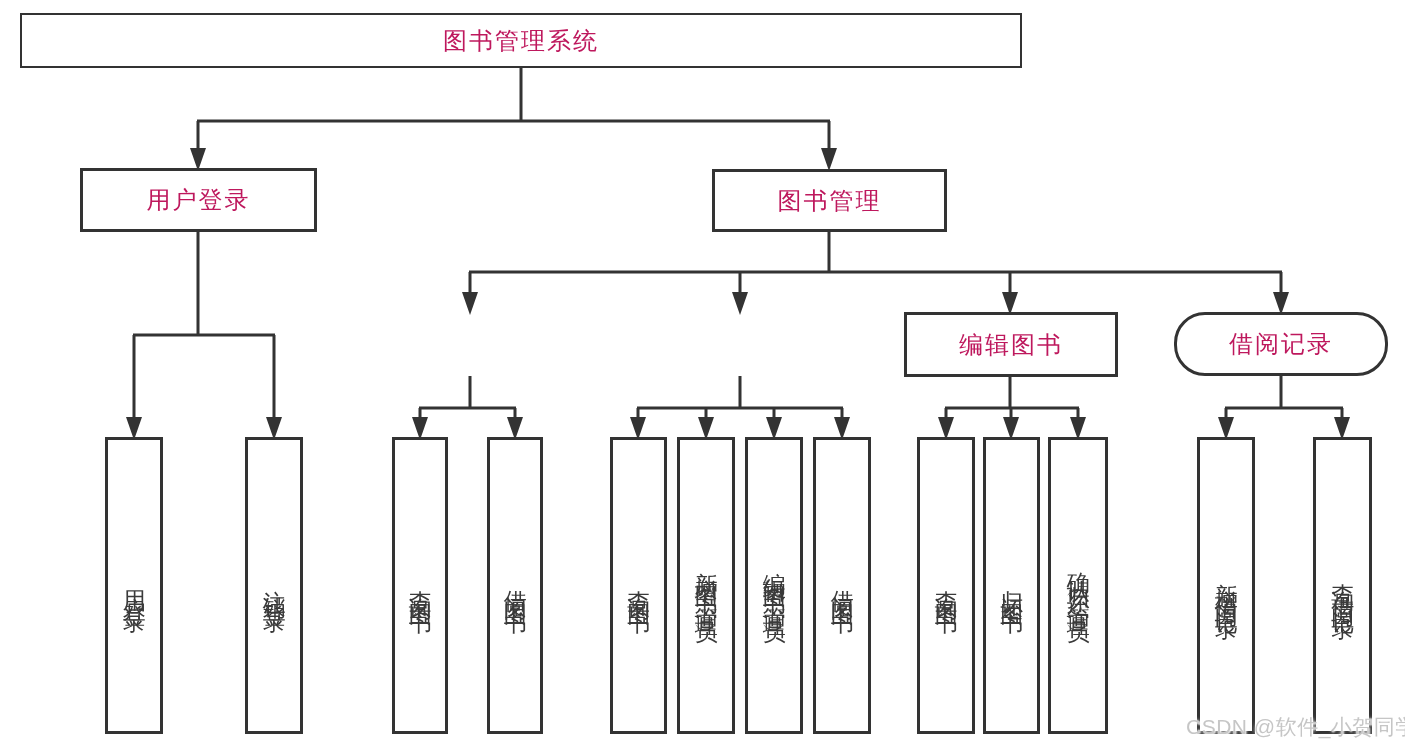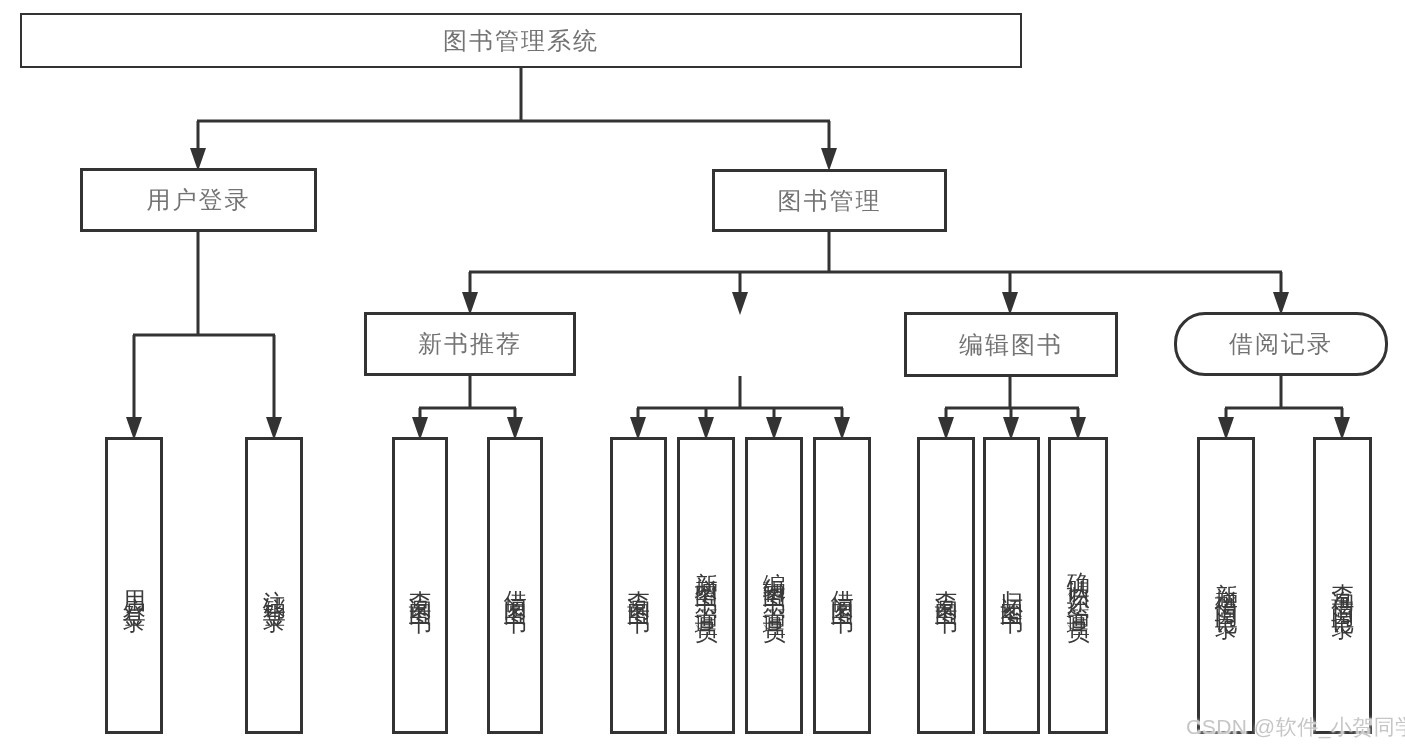--- a/index.html
+++ b/index.html
@@ -20,21 +20,21 @@
   }
   .node {
     position: absolute;
     background: #ffffff;
     border: 3px solid #333333;
     display: flex;
     align-items: center;
     justify-content: center;
     font-size: 24px;
     letter-spacing: 2px;
-    color: #737373;
+    color: #be185d;
     white-space: nowrap;
   }
   .node.root { border-width: 2px; }
   .vbox {
     position: absolute;
     background: #ffffff;
     border: 3px solid #333333;
     display: flex;
     align-items: center;
     justify-content: center;
@@ -132,23 +132,20 @@
     <span>图书管理系统</span>
   </div>
 
   <div class="node" style="left:80px; top:168px; width:237px; height:64px;">
     <span>用户登录</span>
   </div>
   <div class="node" style="left:712px; top:169px; width:235px; height:63px;text-align:right;">
     <span>图书管理</span>
   </div>
 
-  <div class="node" style="left:364px; top:312px; width:212px; height:64px;">
-    <span>新书推荐</span>
-  </div>
   <div class="node" style="left:904px; top:312px; width:214px; height:65px;">
     <span>编辑图书</span>
   </div>
   <div class="node" style="left:1174px; top:312px; width:214px; height:64px;border-radius:31px;">
     <span>借阅记录</span>
   </div>
 
   <div class="vbox" style="left:105px; top:437px; width:58px; height:297px;">
     <span class="vtext">用户登录</span>
   </div>

